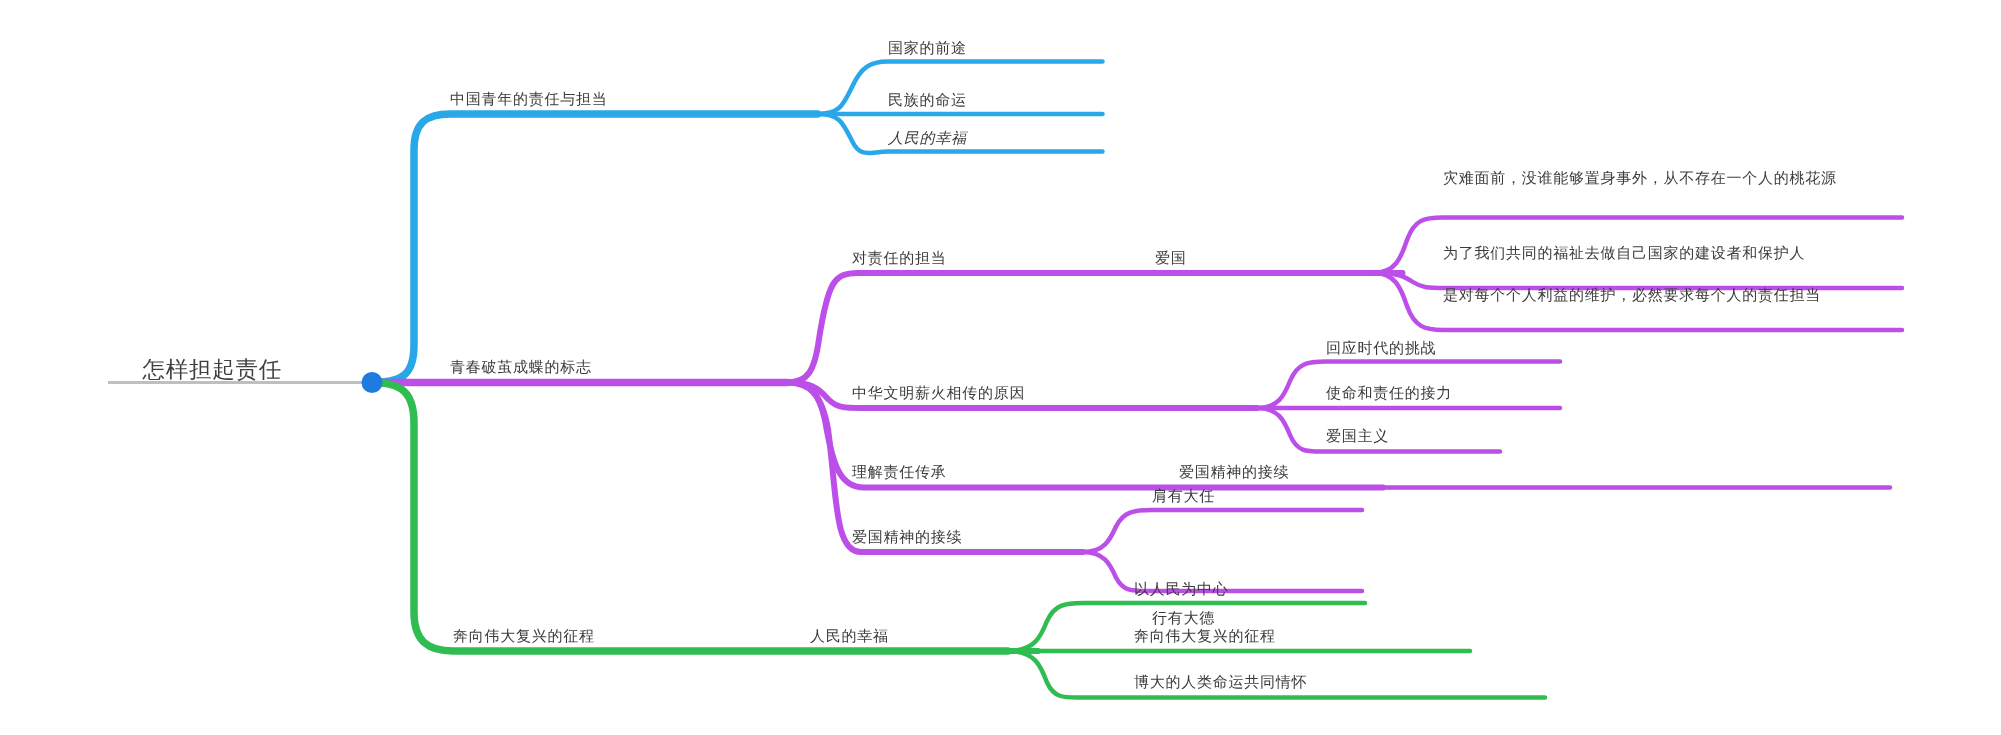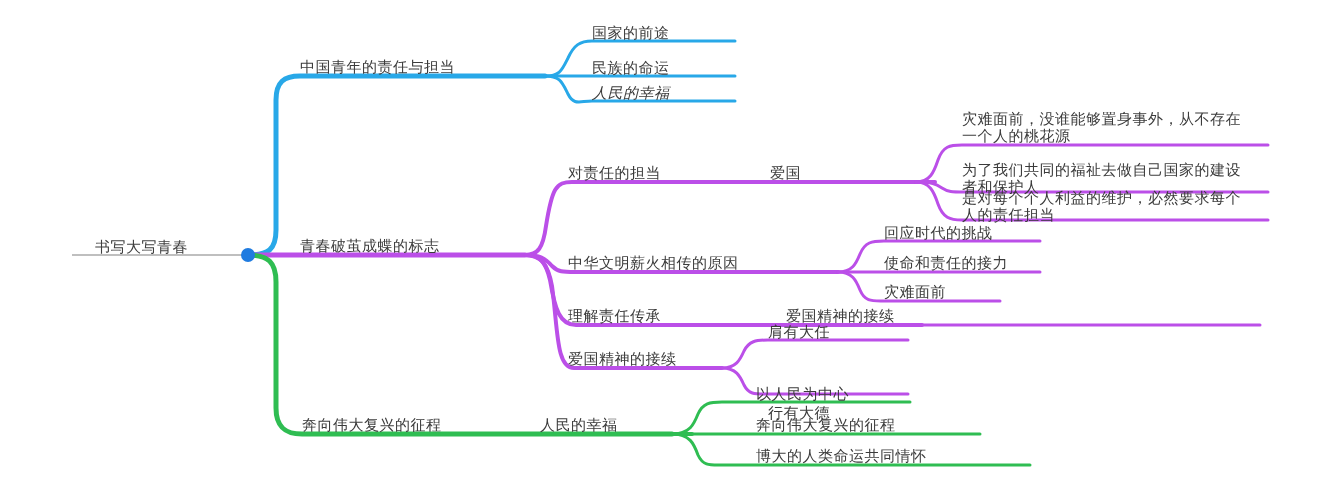--- a/index.html
+++ b/index.html
@@ -20,21 +20,21 @@
   #wires {
     position: absolute;
     left: 0;
     top: 0;
     width: 1334px;
     height: 490px;
   }
   .node-label {
     position: absolute;
     color: #3b3b3b;
-    font-size: 15px;
+    font-size: 10px;
     line-height: 17px;
     letter-spacing: 0.5px;
     white-space: nowrap;
     font-family: "Liberation Sans", "DejaVu Sans", sans-serif;
   }
   .node-label.wrap {
     white-space: normal;
     width: 292px;
     line-height: 17px;
   }
@@ -80,40 +80,40 @@
 
     <path d="M248,255 C268,255 276,262 276,282 L276,408 C276,428 286,434 302,434 L672,434" fill="none" stroke="#2fbd52" stroke-width="5" stroke-linecap="round"></path>
     <path d="M672,434 L692,434" fill="none" stroke="#2fbd52" stroke-width="4" stroke-linecap="round"></path>
     <path d="M672,434 C690,434 694,424 698,414 C703,403 710,402 722,402 L910,402" fill="none" stroke="#2fbd52" stroke-width="3" stroke-linecap="round"></path>
     <path d="M672,434 L980,434" fill="none" stroke="#2fbd52" stroke-width="3" stroke-linecap="round"></path>
     <path d="M672,434 C690,434 694,444 698,455 C703,466 710,465 722,465 L1030,465" fill="none" stroke="#2fbd52" stroke-width="3" stroke-linecap="round"></path>
 
     <circle cx="248" cy="255" r="7" fill="#1f7be0"></circle>
   </svg>
 
-  <div class="node-label root-label" style="left:95px; top:238px;">书写大写青春</div>
+  <div class="node-label root-label" style="left:95px; top:238px;">怎样担起责任</div>
 
   <div class="node-label" style="left:300px; top:58px;">中国青年的责任与担当</div>
   <div class="node-label" style="left:592px; top:24px;">国家的前途</div>
   <div class="node-label" style="left:592px; top:59px;">民族的命运</div>
   <div class="node-label" style="left:592px; top:84px;font-style:italic;">人民的幸福</div>
 
   <div class="node-label" style="left:300px; top:237px;">青春破茧成蝶的标志</div>
 
   <div class="node-label" style="left:568px; top:164px;">对责任的担当</div>
   <div class="node-label" style="left:770px; top:164px;">爱国</div>
 
   <div class="node-label wrap" style="left:962px; top:111px;font-family:Liberation Serif, serif;">灾难面前，没谁能够置身事外，从不存在一个人的桃花源</div>
   <div class="node-label wrap" style="left:962px; top:161px;">为了我们共同的福祉去做自己国家的建设者和保护人</div>
   <div class="node-label wrap" style="left:962px; top:189px;">是对每个个人利益的维护，必然要求每个人的责任担当</div>
 
   <div class="node-label" style="left:568px; top:254px;">中华文明薪火相传的原因</div>
   <div class="node-label" style="left:884px; top:224px;">回应时代的挑战</div>
   <div class="node-label" style="left:884px; top:254px;">使命和责任的接力</div>
-  <div class="node-label" style="left:884px; top:283px;">灾难面前</div>
+  <div class="node-label" style="left:884px; top:283px;">爱国主义</div>
 
   <div class="node-label" style="left:568px; top:307px;">理解责任传承</div>
   <div class="node-label" style="left:770px; top:307px;margin-left:16px;">爱国精神的接续</div>
 
   <div class="node-label" style="left:568px; top:350px;">爱国精神的接续</div>
   <div class="node-label" style="left:768px; top:323px;">肩有大任</div>
   <div class="node-label" style="left:768px; top:377px;margin-top:27px;">行有大德</div>
 
   <div class="node-label" style="left:302px; top:416px;">奔向伟大复兴的征程</div>
   <div class="node-label" style="left:540px; top:416px;">人民的幸福</div>

